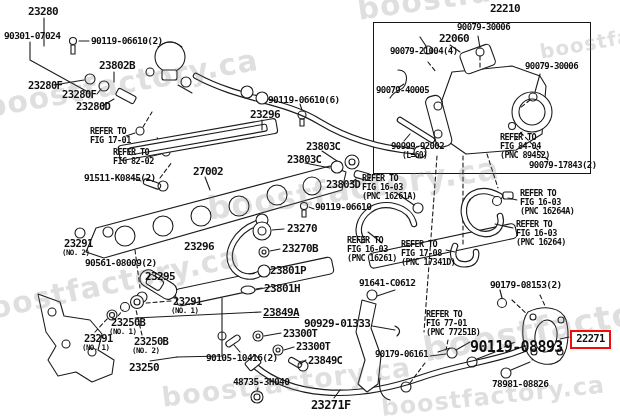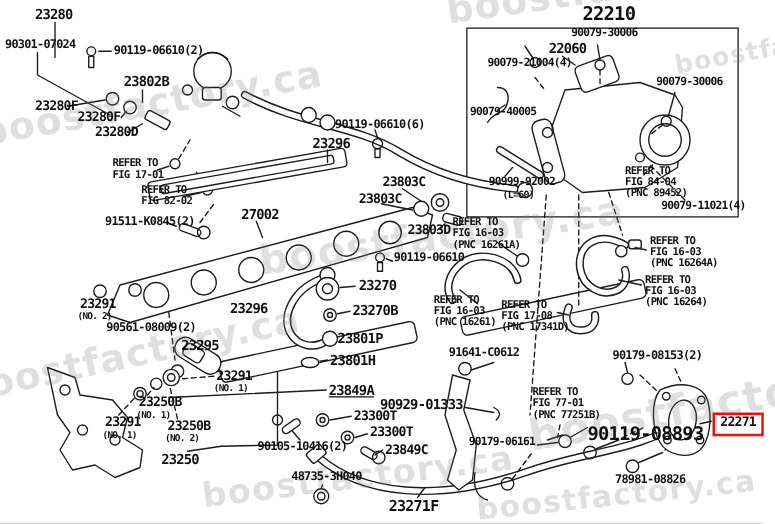--- a/index.html
+++ b/index.html
@@ -318,32 +318,32 @@
       <div class="label" style="left: 184px; top: 241px; font-size: 11px;">23296</div>
       <div class="label" style="left: 173px; top: 296px; font-size: 10.5px;">23291</div>
       <div class="label" style="left: 171px; top: 307px; font-size: 7.5px;">(NO. 1)</div>
       <div class="label" style="left: 111px; top: 317px; font-size: 10.5px;">23250B</div>
       <div class="label" style="left: 109px; top: 328px; font-size: 7.5px;">(NO. 1)</div>
       <div class="label" style="left: 84px; top: 333px; font-size: 10.5px;">23291</div>
       <div class="label" style="left: 82px; top: 344px; font-size: 7.5px;">(NO. 1)</div>
       <div class="label" style="left: 134px; top: 336px; font-size: 10.5px;">23250B</div>
       <div class="label" style="left: 132px; top: 347px; font-size: 7.5px;">(NO. 2)</div>
       <div class="label" style="left: 129px; top: 362px; font-size: 11px;">23250</div>
-      <div class="label" style="left: 466px; top: 3px; font-size: 15px;">22210</div>
+      <div class="label" style="left: 490px; top: 3px; font-size: 11px;">22210</div>
       <div class="label" style="left: 390px; top: 23px; font-size: 9px; margin-top: 24px;">90079-21004(4)</div>
       <div class="label" style="left: 457px; top: 23px; font-size: 9px;">90079-30006</div>
       <div class="label" style="left: 439px; top: 33px; font-size: 11px;">22060</div>
       <div class="label" style="left: 525px; top: 62px; font-size: 9px;">90079-30006</div>
       <div class="label" style="left: 376px; top: 86px; font-size: 9px;">90079-40005</div>
       <div class="label" style="left: 391px; top: 142px; font-size: 9px;">90999-92002</div>
       <div class="label" style="left: 402px; top: 152px; font-size: 8px;">(L=60)</div>
       <div class="label" style="left: 500px; top: 133px; font-size: 8.5px;">REFER TO
 FIG 84-04
 (PNC 89452)</div>
-      <div class="label" style="left: 529px; top: 161px; font-size: 9px;">90079-11021(4)</div>
+      <div class="label" style="left: 529px; top: 161px; font-size: 9px;">90079-17843(2)</div>
       <div class="label" style="left: 362px; top: 174px; font-size: 8.5px;">REFER TO
 FIG 16-03
 (PNC 16261A)</div>
       <div class="label" style="left: 520px; top: 189px; font-size: 8.5px;">REFER TO
 FIG 16-03
 (PNC 16264A)</div>
       <div class="label" style="left: 516px; top: 220px; font-size: 8.5px;">REFER TO
 FIG 16-03
 (PNC 16264)</div>
       <div class="label" style="left: 347px; top: 236px; font-size: 8.5px;">REFER TO

